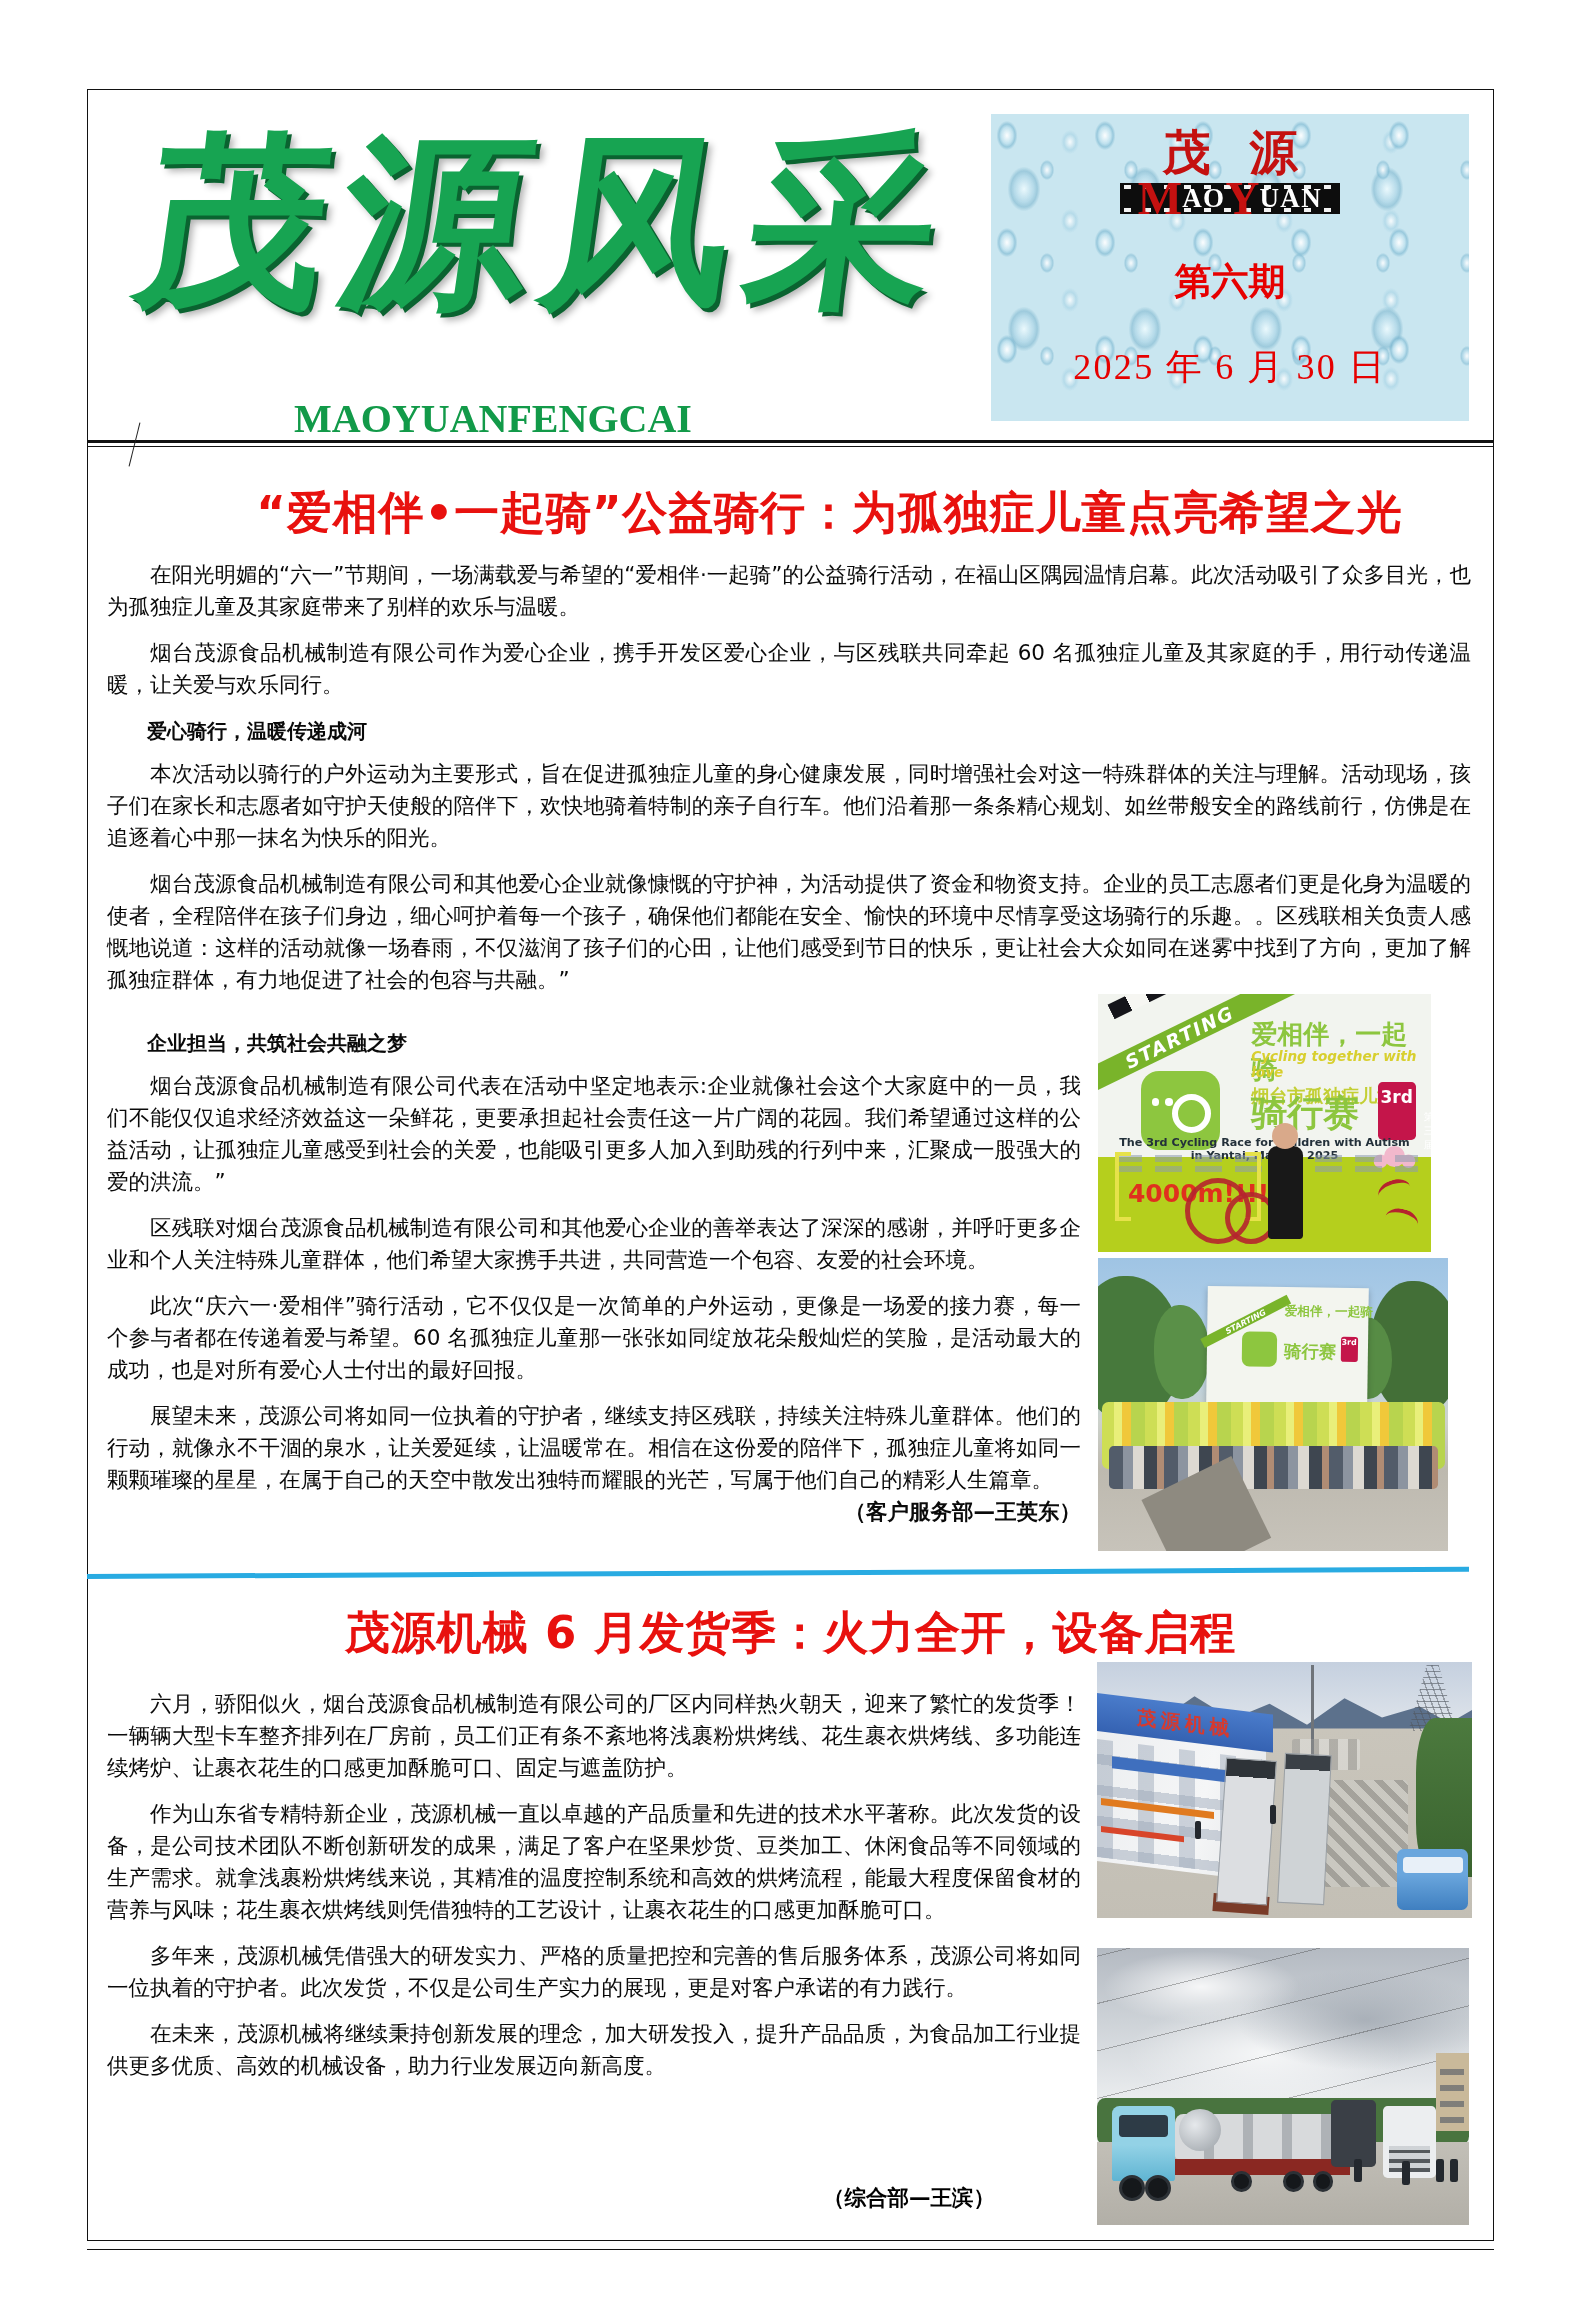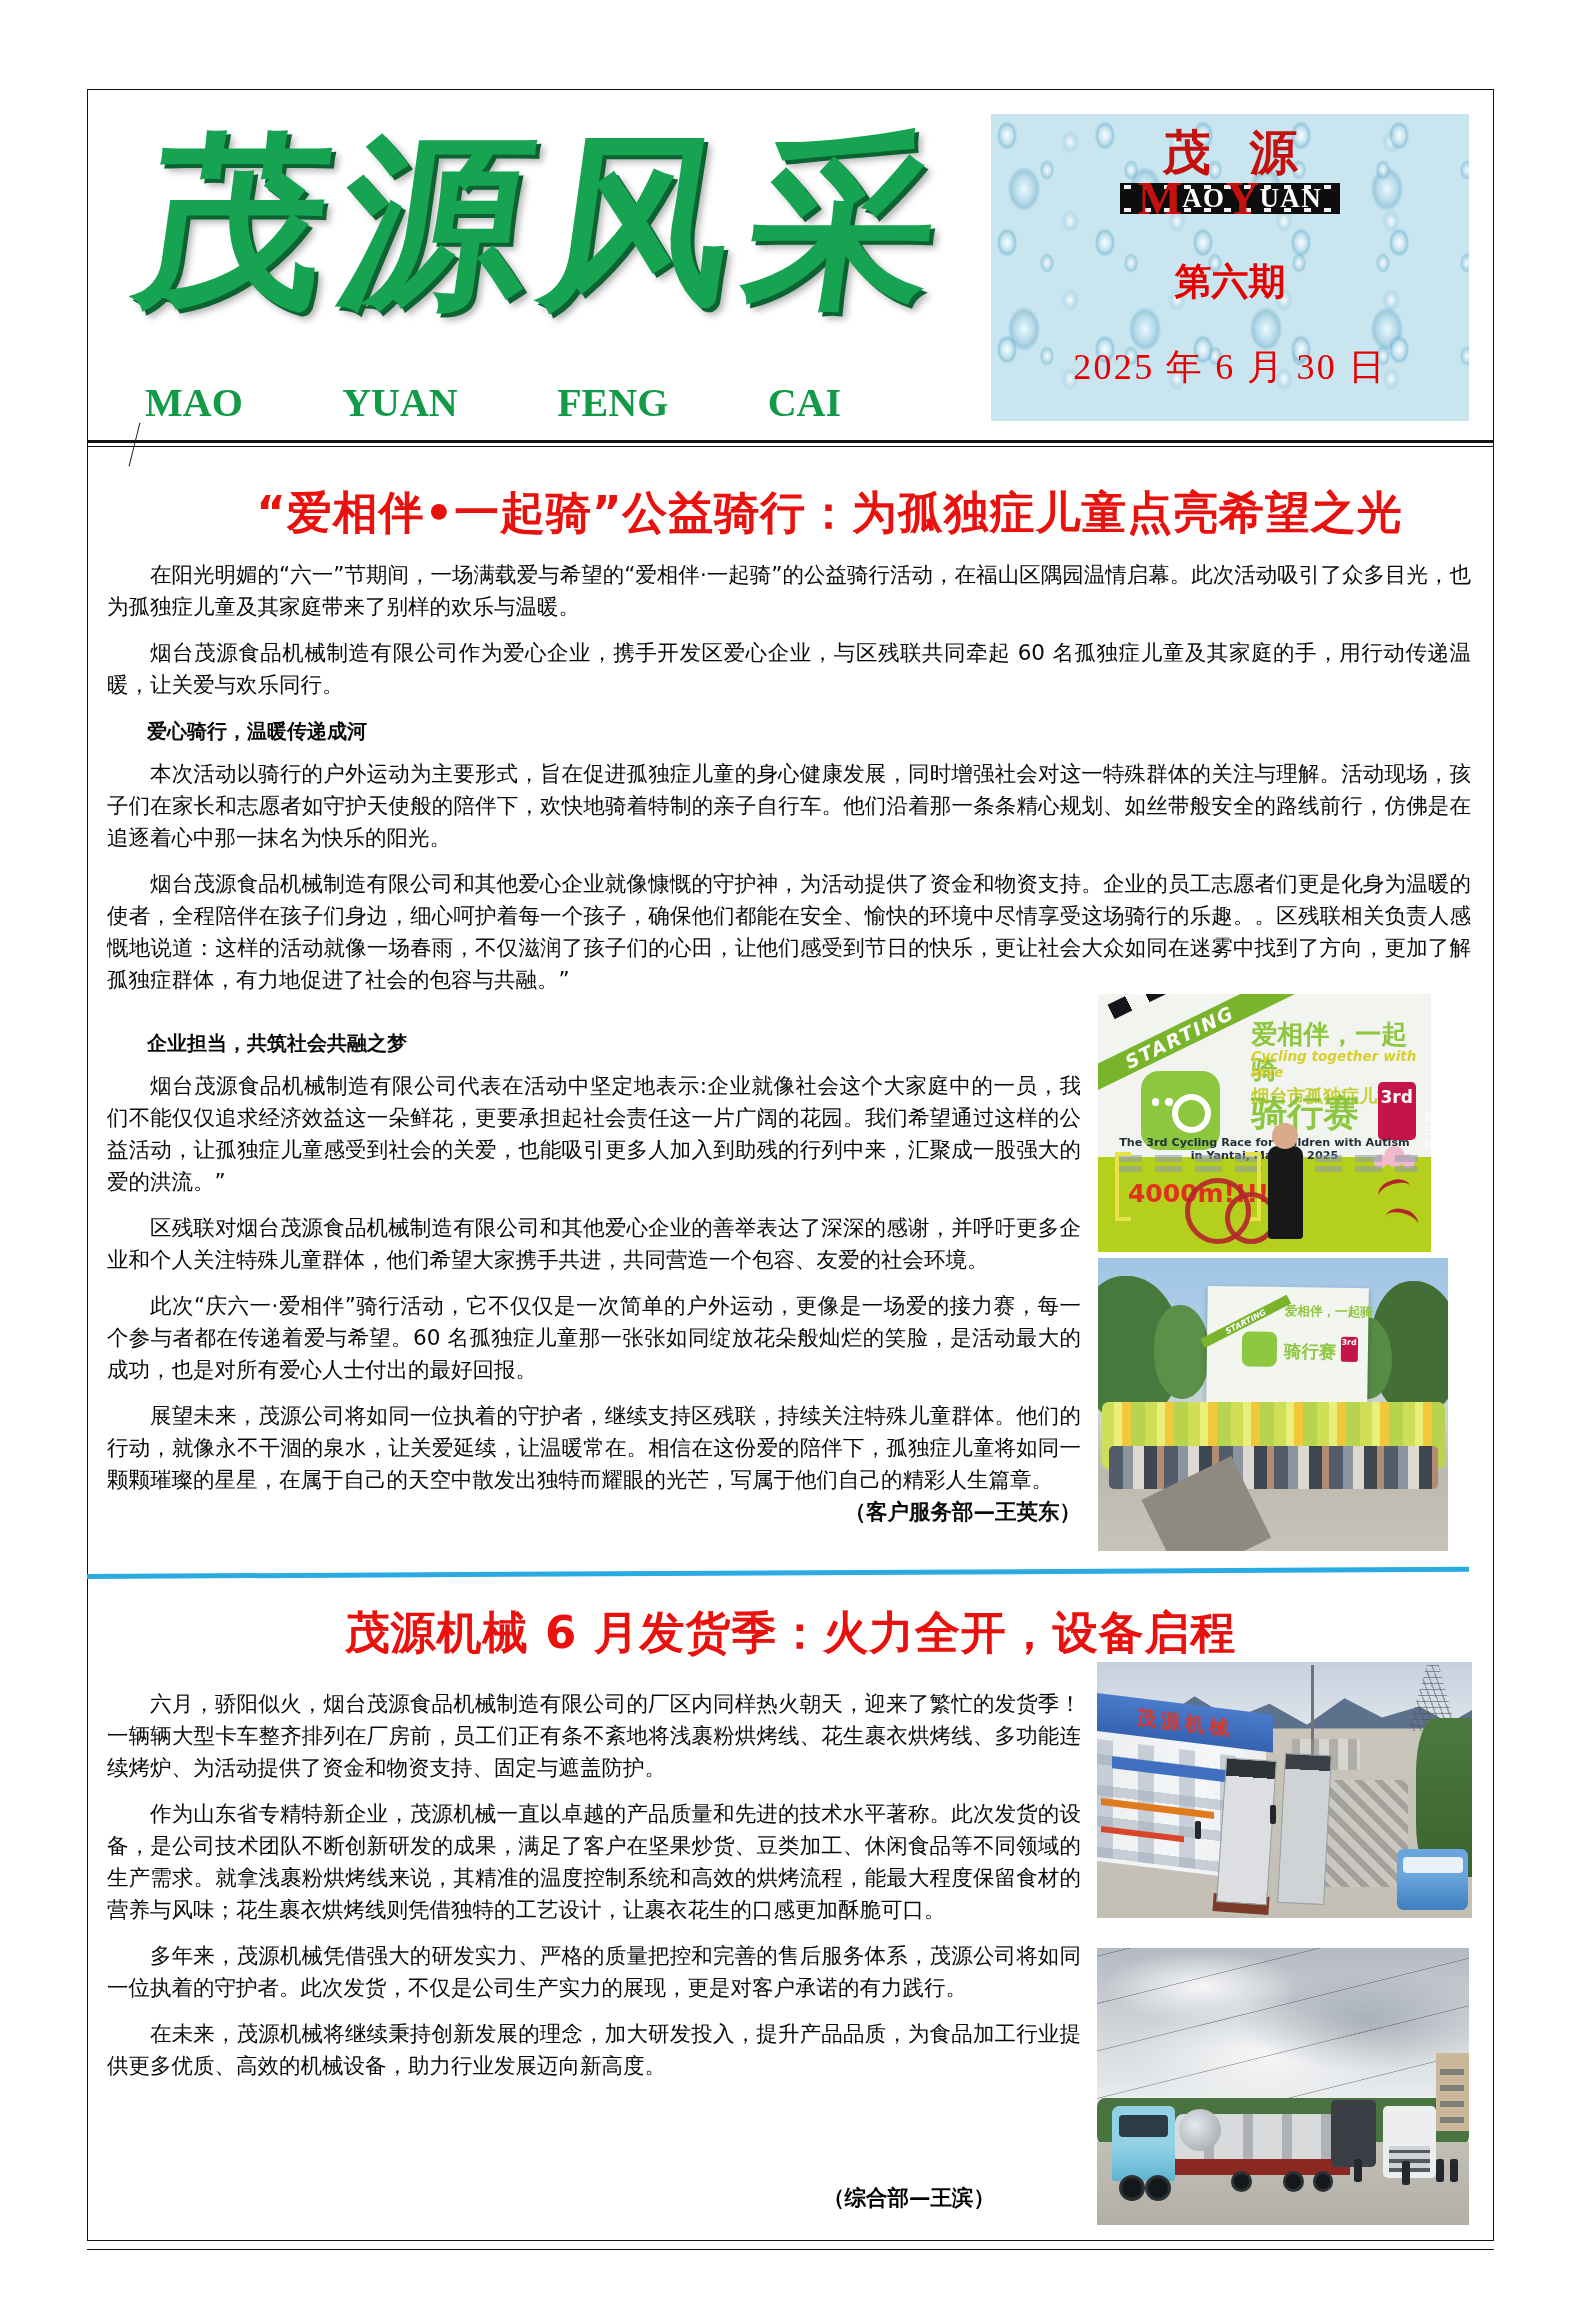--- a/index.html
+++ b/index.html
@@ -6,21 +6,21 @@
   body{width:1573px;height:2319px;position:relative;font-family:"DejaVu Sans",sans-serif;}
 
   
   .frame{position:absolute;left:87px;top:89px;width:1407px;height:2152px;border:1.9px solid #121212;box-sizing:border-box;background:#fff;}
   .frame-underline{position:absolute;left:87px;top:2249px;width:1407px;height:1.4px;background:#121212;}
 
   
   .mast-title{position:absolute;left:140px;top:110px;width:841px;font-size:187px;line-height:1.2;font-weight:800;
     color:#17a452;letter-spacing:16px;transform:skewX(-8deg);
     text-shadow:4.7px 3.7px 0 #0a6330,8.4px 7px 7.5px rgba(0,0,0,.30);white-space:nowrap;}
-  .mast-pinyin{position:absolute;left:145px;top:379px;width:696px;display:flex;justify-content:space-between;
+  .mast-pinyin{position:absolute;left:145px;top:395px;width:696px;display:flex;justify-content:center;
     font-family:"Liberation Serif",serif;font-weight:700;font-size:40px;color:#129a49;}
   .issue-box{position:absolute;left:991px;top:114px;width:478px;height:307px;background-color:#c9e6f0;text-align:center;
     background-image:
       radial-gradient(ellipse 14px 19.6px at 16px 21.5px, rgba(255,255,255,.95) 0%, rgba(188,224,238,.65) 42%, rgba(112,176,204,.55) 58%, rgba(200,235,245,0) 75%),
       radial-gradient(ellipse 9.3px 13px at 56px 56px, rgba(255,255,255,.9) 0%, rgba(170,212,230,.6) 45%, rgba(120,180,206,.5) 62%, rgba(200,235,245,0) 78%),
       radial-gradient(ellipse 20.6px 28px at 33px 75px, rgba(240,252,255,.85) 0%, rgba(160,206,226,.5) 48%, rgba(104,168,196,.45) 64%, rgba(200,235,245,0) 80%),
       radial-gradient(ellipse 12px 16px at 79px 28px, rgba(255,255,255,.85) 0%, rgba(165,210,228,.55) 50%, rgba(200,235,245,0) 76%);
     background-size:98px 107px,84px 93px,121px 140px,107px 79px;}
   .brand-row{display:flex;justify-content:center;gap:39px;margin-top:13px;font-size:48px;font-weight:800;color:#c41110;line-height:1.05;}
   .logo-band{position:relative;width:220px;height:31px;background:#0d0d0d;margin:5.6px auto 0;}
@@ -269,21 +269,21 @@
   <div class="ph2-crowd"></div>
   <div class="ph2-crowd2"></div>
   <div class="ph2-strip"></div>
 </div>
 
 <div class="blue-divider"></div>
 
 <div class="art-title" id="a2-title">茂源机械 6 月发货季：火力全开，设备启程</div>
 
 <div class="textcol" id="a2-body">
-  <p>六月，骄阳似火，烟台茂源食品机械制造有限公司的厂区内同样热火朝天，迎来了繁忙的发货季！一辆辆大型卡车整齐排列在厂房前，员工们正有条不紊地将浅裹粉烘烤线、花生裹衣烘烤线、多功能连续烤炉、为活动提供了资金和物资支持、固定与遮盖防护。</p>
+  <p>六月，骄阳似火，烟台茂源食品机械制造有限公司的厂区内同样热火朝天，迎来了繁忙的发货季！一辆辆大型卡车整齐排列在厂房前，员工们正有条不紊地将浅裹粉烘烤线、花生裹衣烘烤线、多功能连续烤炉、让裹衣花生的口感更加酥脆可口、固定与遮盖防护。</p>
   <p>作为山东省专精特新企业，茂源机械一直以卓越的产品质量和先进的技术水平著称。此次发货的设备，是公司技术团队不断创新研发的成果，满足了客户在坚果炒货、豆类加工、休闲食品等不同领域的生产需求。就拿浅裹粉烘烤线来说，其精准的温度控制系统和高效的烘烤流程，能最大程度保留食材的营养与风味；花生裹衣烘烤线则凭借独特的工艺设计，让裹衣花生的口感更加酥脆可口。</p>
   <p>多年来，茂源机械凭借强大的研发实力、严格的质量把控和完善的售后服务体系，茂源公司将如同一位执着的守护者。此次发货，不仅是公司生产实力的展现，更是对客户承诺的有力践行。</p>
   <p>在未来，茂源机械将继续秉持创新发展的理念，加大研发投入，提升产品品质，为食品加工行业提供更多优质、高效的机械设备，助力行业发展迈向新高度。</p>
 </div>
 <div class="byline-block">（综合部—王滨）</div>
 
 <div class="photo" id="photo3">
   <div class="ph3-mtn"></div>
   <div class="ph3-tower"></div>
   <div class="ph3-pole"></div>

